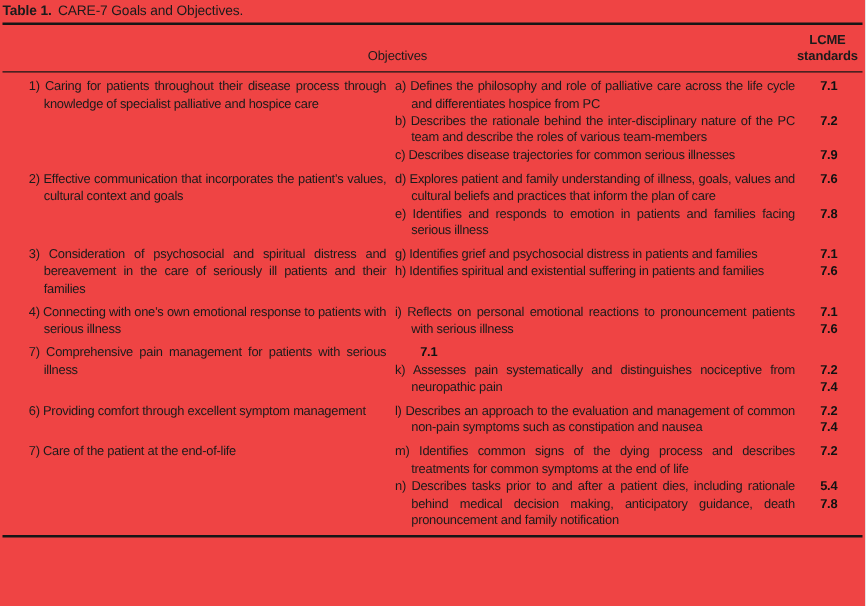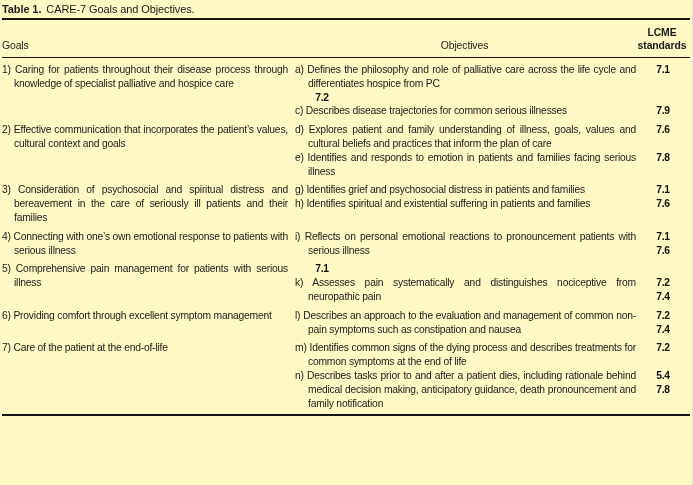--- a/index.html
+++ b/index.html
@@ -4,21 +4,21 @@
 <style>
   html, body {
     margin: 0;
     padding: 0;
     background: #ffffff;
   }
   .page {
     width: 693px;
     height: 485px;
     box-sizing: border-box;
-    background: #fef9c3;
+    background: #ef4444;
     font-family: "Liberation Sans", sans-serif;
     color: #1b1b1b;
     padding: 2px 2px 0 2px;
     overflow: hidden;
     border-right: 1px solid #e2e2e2;
   }
   .table-title {
     font-size: 11px;
     line-height: 13px;
     padding: 1px 0 2px 0;
@@ -53,20 +53,21 @@
   }
   .goal-row:last-child { margin-bottom: 0; }
   .goal-cell {
     width: 293px;
     flex-shrink: 0;
     box-sizing: border-box;
     padding-right: 7px;
     padding-left: 12px;
     text-indent: -12px;
     text-align: justify;
+    margin-left: 21px;
   }
   .obj-list { flex: 1; }
   .obj-item {
     display: flex;
     align-items: flex-start;
   }
   .obj-text {
     flex: 1;
     padding-left: 13px;
     text-indent: -13px;
@@ -83,37 +84,37 @@
 </style>
 </head>
 <body>
 
 <div class="page">
   <div class="table-title">
     <span class="title-label">Table 1.</span><span>CARE-7 Goals and Objectives.</span>
   </div>
   <div class="rule-thick"></div>
   <div class="header-row">
-    <div class="hdr-goals">Goals</div>
     <div class="hdr-obj">Objectives</div>
     <div class="hdr-std">LCME standards</div>
   </div>
   <div class="rule-thin"></div>
   <div class="table-body" id="table-body">
   <div class="goal-row">
     <div class="goal-cell">1) Caring for patients throughout their disease process through knowledge of specialist palliative and hospice care</div>
     <div class="obj-list">
   <div class="obj-item">
     <div class="obj-text">a) Defines the philosophy and role of palliative care across the life cycle and differentiates hospice from PC</div>
     <div class="std-cell">
               <div class="std-value">7.1</div>
             </div>
   </div>
 
   <div class="obj-item">
+    <div class="obj-text">b) Describes the rationale behind the inter-disciplinary nature of the PC team and describe the roles of various team-members</div>
     <div class="std-cell">
               <div class="std-value">7.2</div>
             </div>
   </div>
 
   <div class="obj-item">
     <div class="obj-text">c) Describes disease trajectories for common serious illnesses</div>
     <div class="std-cell">
               <div class="std-value">7.9</div>
             </div>
@@ -167,21 +168,21 @@
     <div class="obj-text">i) Reflects on personal emotional reactions to pronouncement patients with serious illness</div>
     <div class="std-cell">
               <div class="std-value">7.1</div>
               <div class="std-value">7.6</div>
             </div>
   </div>
 </div>
   </div>
 
   <div class="goal-row">
-    <div class="goal-cell">5) Comprehensive pain management for patients with serious illness</div>
+    <div class="goal-cell">7) Comprehensive pain management for patients with serious illness</div>
     <div class="obj-list">
   <div class="obj-item">
     <div class="std-cell">
               <div class="std-value">7.1</div>
             </div>
   </div>
 
   <div class="obj-item">
     <div class="obj-text">k) Assesses pain systematically and distinguishes nociceptive from neuropathic pain</div>
     <div class="std-cell">

